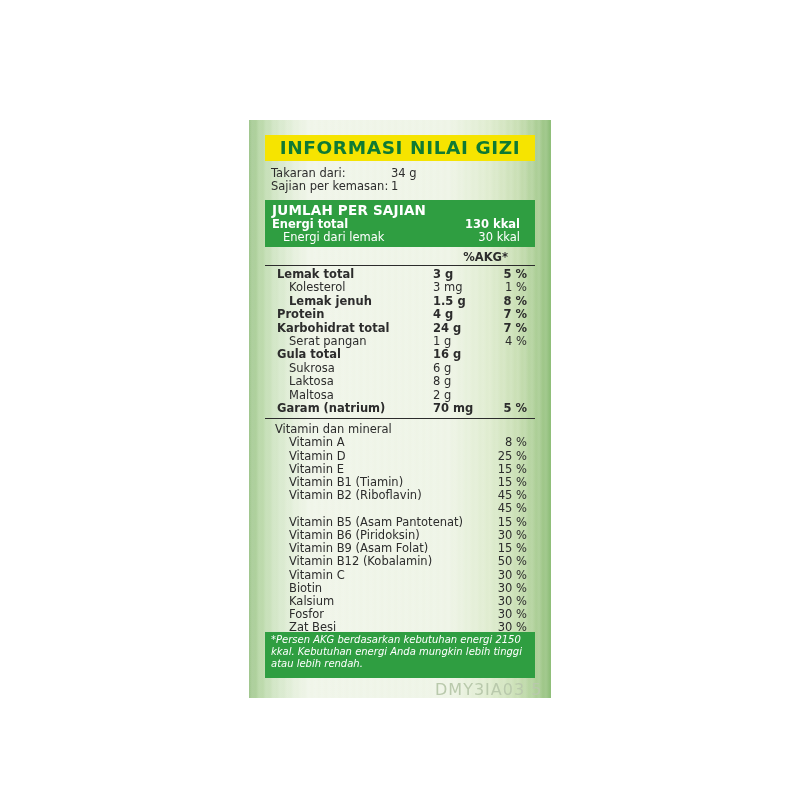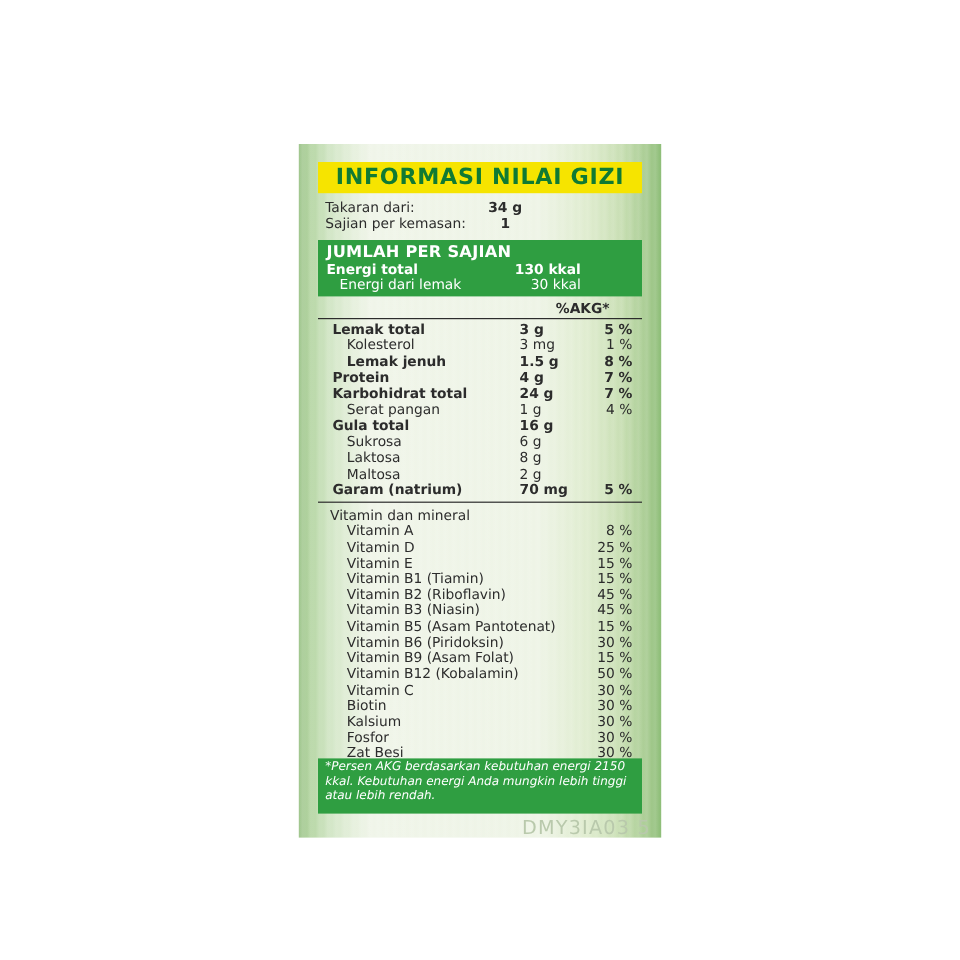--- a/index.html
+++ b/index.html
@@ -69,21 +69,21 @@
     color: #2c2c2c;
     font-size: 11.5px;
     font-family: "DejaVu Sans", sans-serif;
   }
   .serving .row {
     display: flex;
     justify-content: flex-start;
     line-height: 13px;
   }
   .serving .k { width: 120px; }
-  .serving .v { width: 60px; text-align: center; font-weight: bold; }
+  .serving .v { width: 60px; text-align: left; }
 
   
   .energy {
     margin: 7px 16px 0 16px;
     background: #2f9e41;
     color: #ffffff;
     padding: 2px 0 3px 0;
     font-family: "DejaVu Sans", sans-serif;
   }
   .energy .title {
@@ -91,20 +91,21 @@
     font-weight: bold;
     padding-left: 7px;
     line-height: 16px;
     letter-spacing: .2px;
   }
   .energy .row {
     display: flex;
     font-size: 11.5px;
     line-height: 13px;
     font-weight: bold;
+    gap: 36px;
   }
   .energy .row.sub { font-weight: normal; }
   .energy .k { padding-left: 7px; width: 150px; }
   .energy .k.ind { padding-left: 18px; width: 139px; }
   .energy .v { width: 62px; text-align: right; }
 
   
   .akg-head {
     margin: 3px 16px 0 16px;
     text-align: right;
@@ -291,21 +292,20 @@
           </div>
           <div class="row">
             <span class="name">Vitamin B1 (Tiamin)</span>
             <span class="pct">15 %</span>
           </div>
           <div class="row">
             <span class="name">Vitamin B2 (Riboflavin)</span>
             <span class="pct">45 %</span>
           </div>
           <div class="row">
-            <span class="name">Vitamin B3 (Niasin)</span>
             <span class="pct">45 %</span>
           </div>
           <div class="row">
             <span class="name">Vitamin B5 (Asam Pantotenat)</span>
             <span class="pct">15 %</span>
           </div>
           <div class="row">
             <span class="name">Vitamin B6 (Piridoksin)</span>
             <span class="pct">30 %</span>
           </div>

